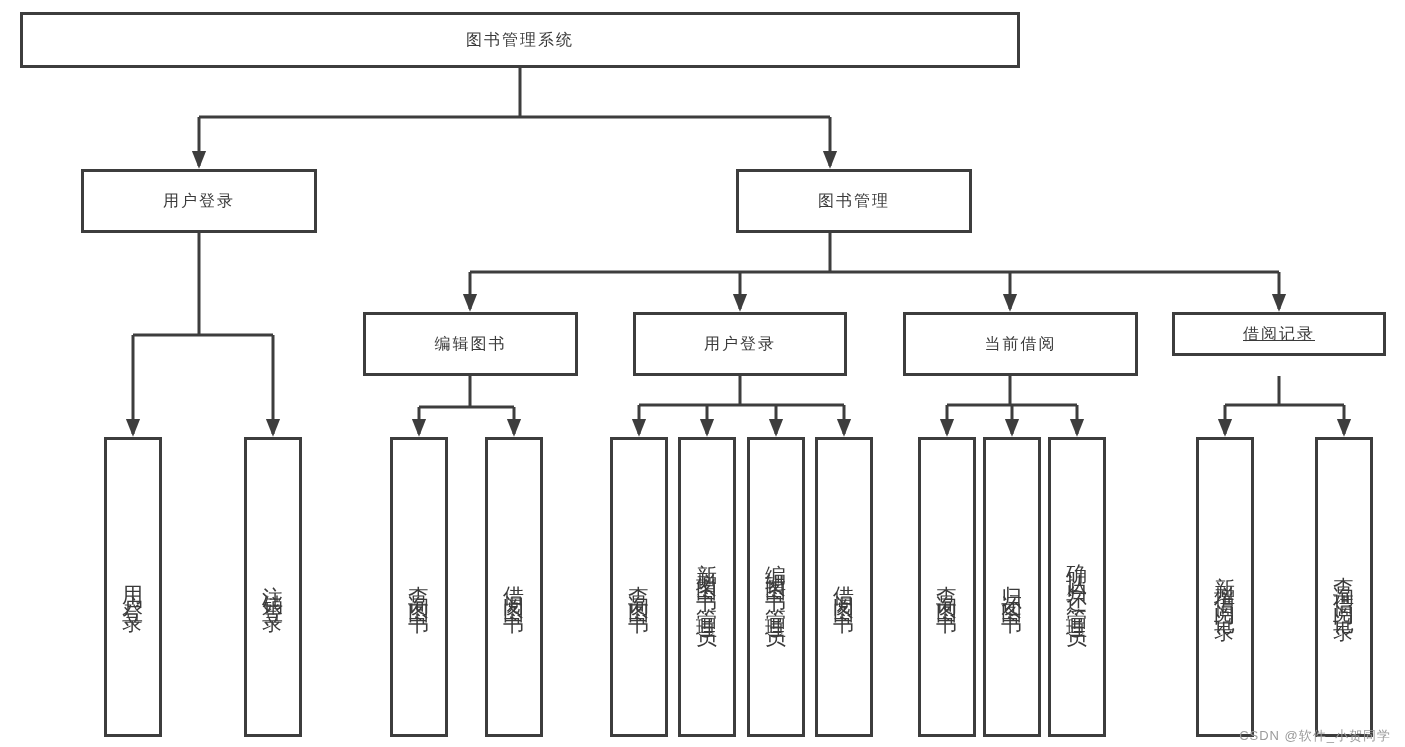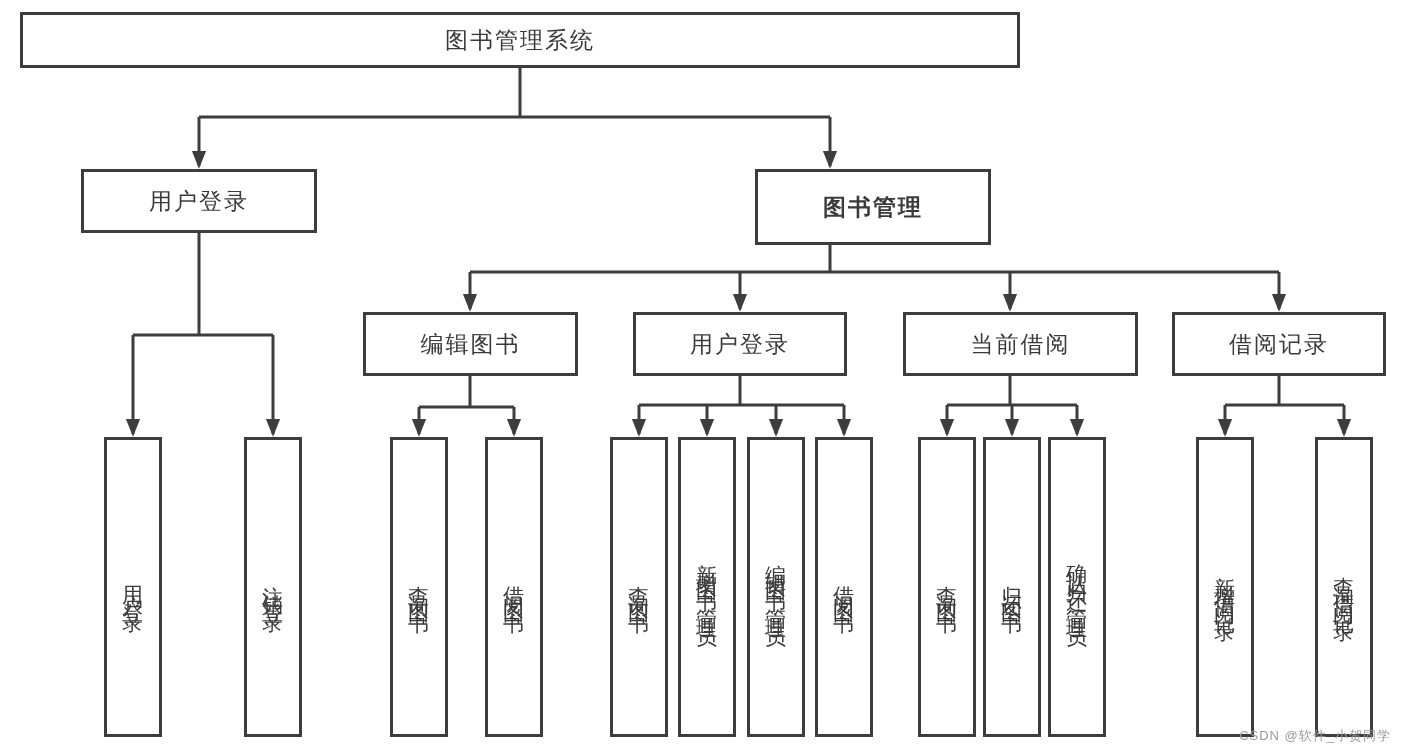--- a/index.html
+++ b/index.html
@@ -39,21 +39,21 @@
     position: absolute;
     border: 3px solid var(--color-line);
     background: var(--color-background);
     color: var(--color-text);
     display: flex;
     align-items: center;
     justify-content: center;
     text-align: center;
   }
   .node.h {
-    font-size: 23px;
+    font-size: 16px;
     letter-spacing: 2px;
     line-height: 1;
   }
   .node.v {
     writing-mode: vertical-rl;
     text-orientation: mixed;
     font-size: 21px;
     letter-spacing: 9px;
     line-height: 1;
   }
@@ -63,25 +63,25 @@
     bottom: 2px;
     font-size: 13px;
     letter-spacing: 1px;
     color: var(--color-watermark);
     white-space: nowrap;
   }
 
   
   .n-root   { left: 20px;  top: 12px;  width: 1000px; height: 56px; }
   .n-login  { left: 81px;  top: 169px; width: 236px;  height: 64px; }
-  .n-mgmt   { left: 755px; top: 169px; width: 236px;  height: 76px; font-weight: bold; }
+  .n-mgmt   { left: 736px; top: 169px; width: 236px;  height: 64px; }
   .n-rec    { left: 363px; top: 312px; width: 215px;  height: 64px; }
   .n-borrow { left: 633px; top: 312px; width: 214px;  height: 64px; }
   .n-cur    { left: 903px; top: 312px; width: 235px;  height: 64px; }
-  .n-recd   { left: 1172px;top: 312px; width: 214px;  height: 64px; }
+  .n-recd   { left: 1172px;top: 312px; width: 214px;  height: 44px; text-decoration: underline; }
   .leaf     { top: 437px; width: 58px; height: 300px; }
   .l-login  { left: 104px; }
   .l-logout { left: 244px; }
   .l-rq     { left: 390px; }
   .l-rb     { left: 485px; }
   .l-bq     { left: 610px; }
   .l-ba     { left: 678px; }
   .l-be     { left: 747px; }
   .l-bb     { left: 815px; }
   .l-cq     { left: 918px; }

